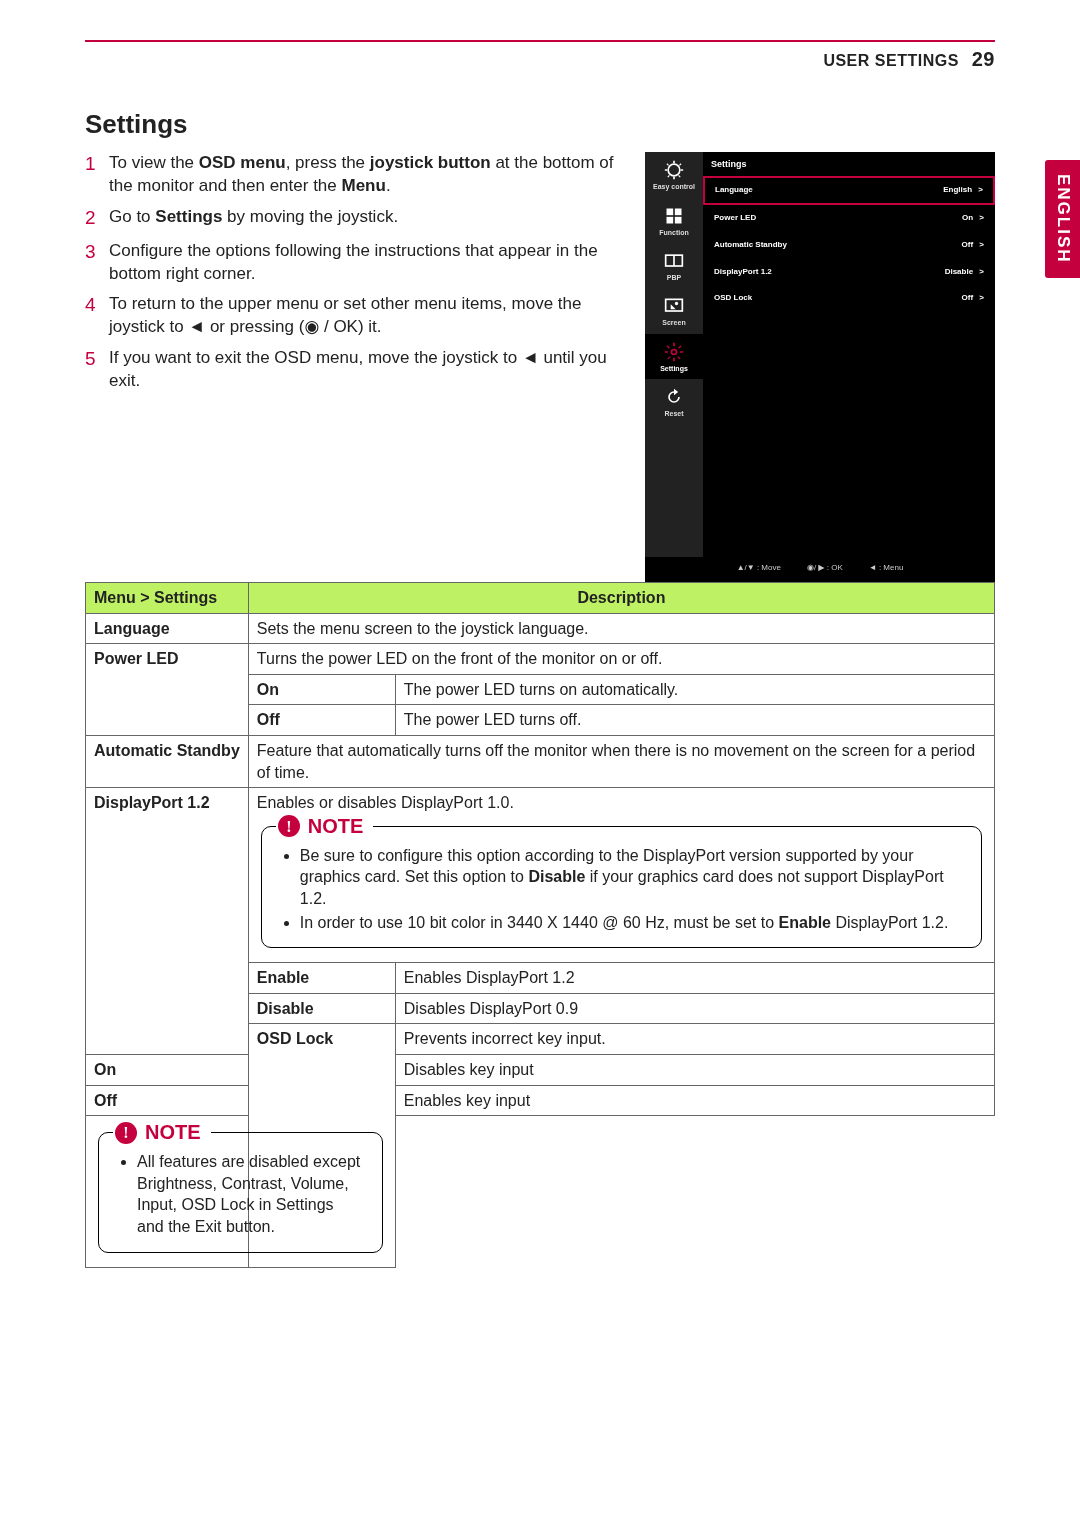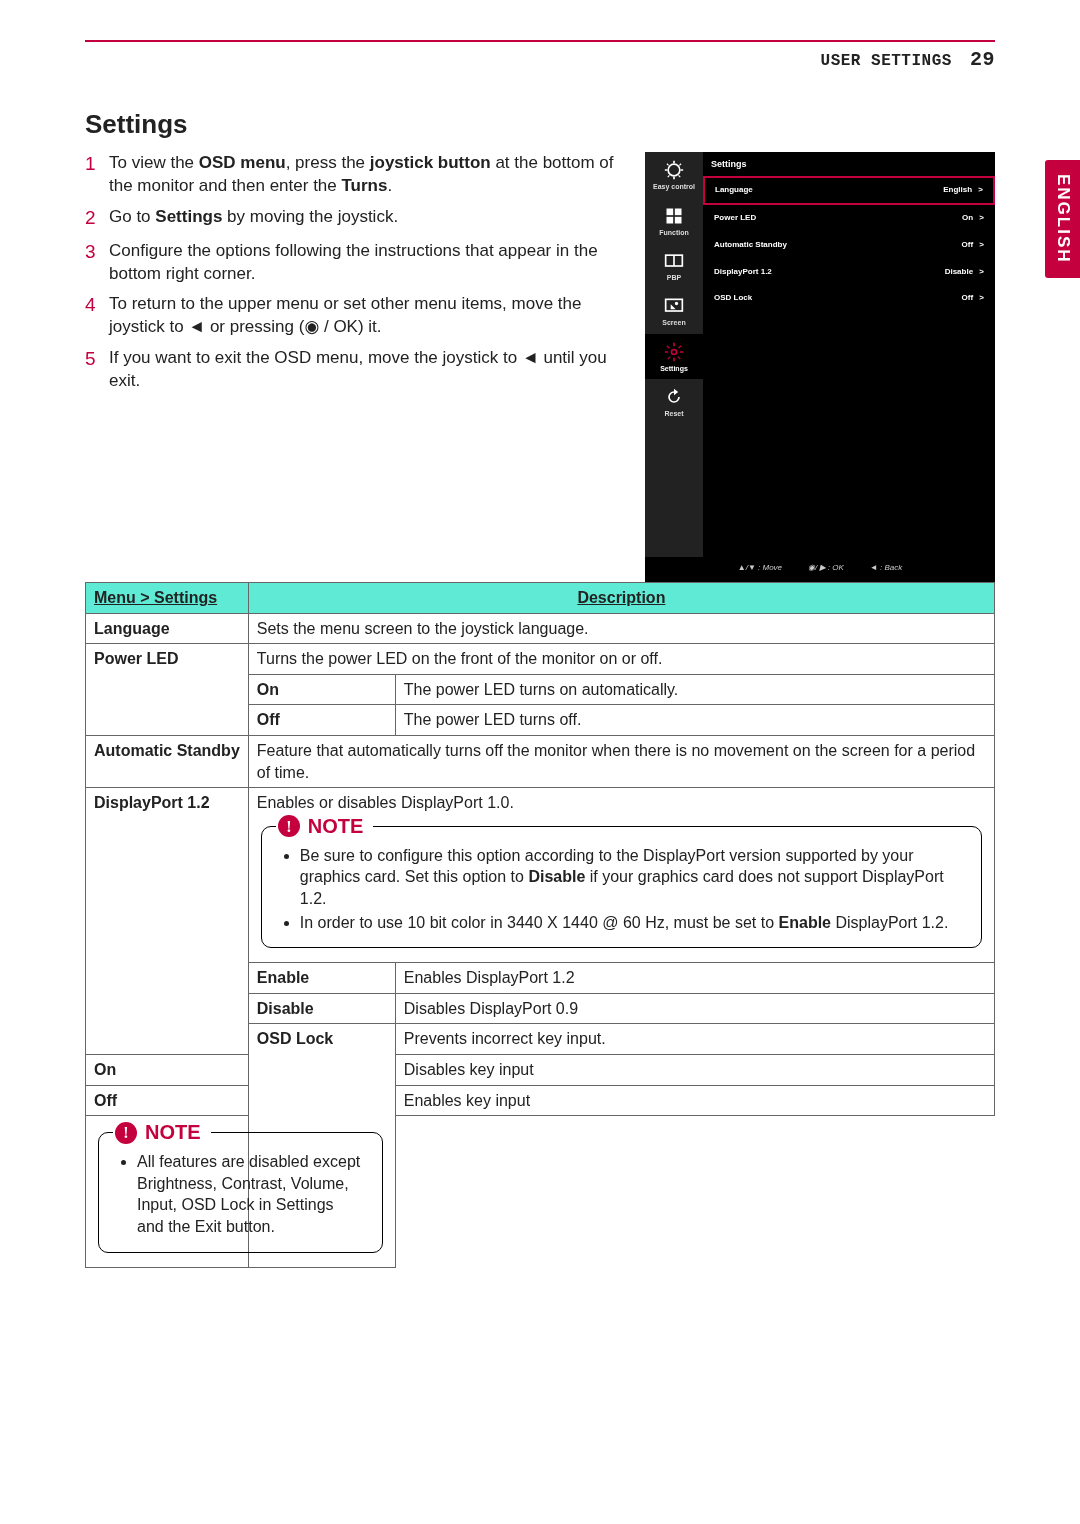--- a/index.html
+++ b/index.html
@@ -20,21 +20,21 @@
     padding:40px 85px 60px 85px;
     position:relative;
   }
   .top-rule{border-top:2px solid var(--accent);margin-bottom:4px;}
   .header{
     font-size:16px;
     font-weight:bold;
     text-align:right;
     letter-spacing:.5px;
     margin-bottom:34px;
-    font-family:Liberation Mono, monospace;
+    font-family:Liberation Sans, sans-serif;
   }
   .header .pg{padding-left:8px;font-size:20px;}
   .lang-tab{
     position:absolute;
     top:160px; right:0;
     background:var(--accent);
     color:#fff;
     font-weight:bold;
     font-size:17px;
     letter-spacing:2px;
@@ -88,35 +88,35 @@
     display:flex;justify-content:space-between;
     padding:7px 10px;font-weight:bold;font-size:8px;
     border:1px solid transparent;
   }
   .osd .row.sel{border:2px solid #c5003e;}
   .osd .row .val{color:#fff;}
   .osd .row .chev{padding-left:4px;}
   .osd .foot{
     padding:6px 10px 8px;
     font-size:8px;color:#ccc;
-    display:flex;gap:26px;justify-content:center;font-style:italic;
+    display:flex;gap:26px;justify-content:center;
   }
   .subhead{margin:34px 0 14px;}
   table.desc{
     width:100%;
     border-collapse:collapse;
     font-size:16px;
   }
   table.desc th,table.desc td{
     border:1px solid #666;
     padding:4px 8px;
     vertical-align:top;
     text-align:left;
   }
-  table.desc th{font-weight:bold;background:#5eead4;text-decoration:underline;}
+  table.desc th{font-weight:bold;background:#bef264;}
   table.desc .rowlabel{font-weight:bold;white-space:nowrap;width:130px;}
   table.desc .sublabel{font-weight:bold;white-space:nowrap;width:70px;}
   .note-box{
     border:1px solid #000;
     border-radius:10px;
     margin:12px 4px 10px;
     padding:12px 18px 12px;
     position:relative;
   }
   .note-title{
@@ -147,21 +147,21 @@
 
   <div class="lang-tab">ENGLISH</div>
 
   <h2 class="section-title">Settings</h2>
 
   <div class="intro-row">
     <div class="steps">
       <ol id="steps-ol">
           <li>
             <span class="num">1</span>
-            <span class="txt">To view the <b>OSD menu</b>, press the <b>joystick button</b> at the bottom of the monitor and then enter the <b>Turns</b>.</span>
+            <span class="txt">To view the <b>OSD menu</b>, press the <b>joystick button</b> at the bottom of the monitor and then enter the <b>Menu</b>.</span>
           </li>
           <li>
             <span class="num">2</span>
             <span class="txt">Go to <b>Settings</b> by moving the joystick.</span>
           </li>
           <li>
             <span class="num">3</span>
             <span class="txt">Configure the options following the instructions that appear in the bottom right corner.</span>
           </li>
           <li>
@@ -258,21 +258,21 @@
                 <span>OSD Lock</span>
                 <span class="val">Off<span class="chev">&nbsp;&gt;</span></span>
               </div>
             </div>
           <div style="flex:1"></div>
         </div>
       </div>
       <div class="foot">
         <span>▲/▼ : Move</span>
         <span>◉/ ▶ : OK</span>
-        <span>◄ : Back</span>
+        <span>◄ : Menu</span>
       </div>
     </div>
   </div>
 
 
   <table class="desc">
     <tbody>
         <tr>
       <th class="rowlabel">Menu &gt; Settings</th>
       <th colspan="2" style="text-align:center;margin-left:33px;">Description</th>

